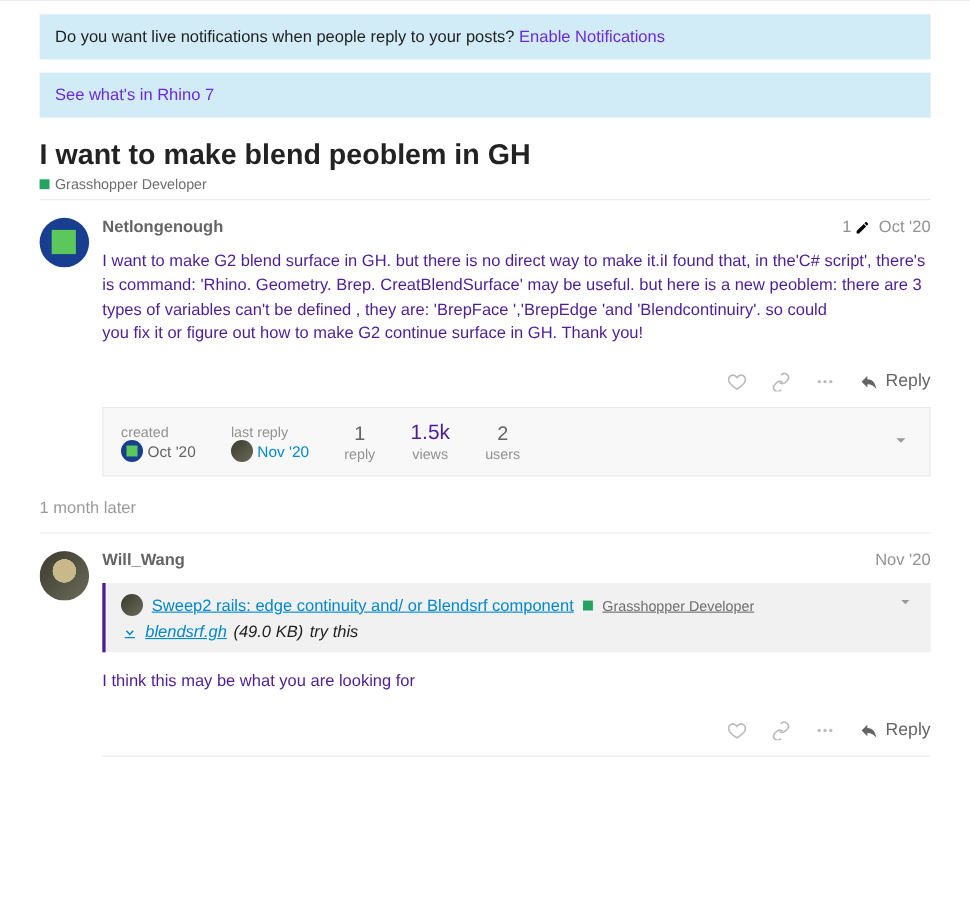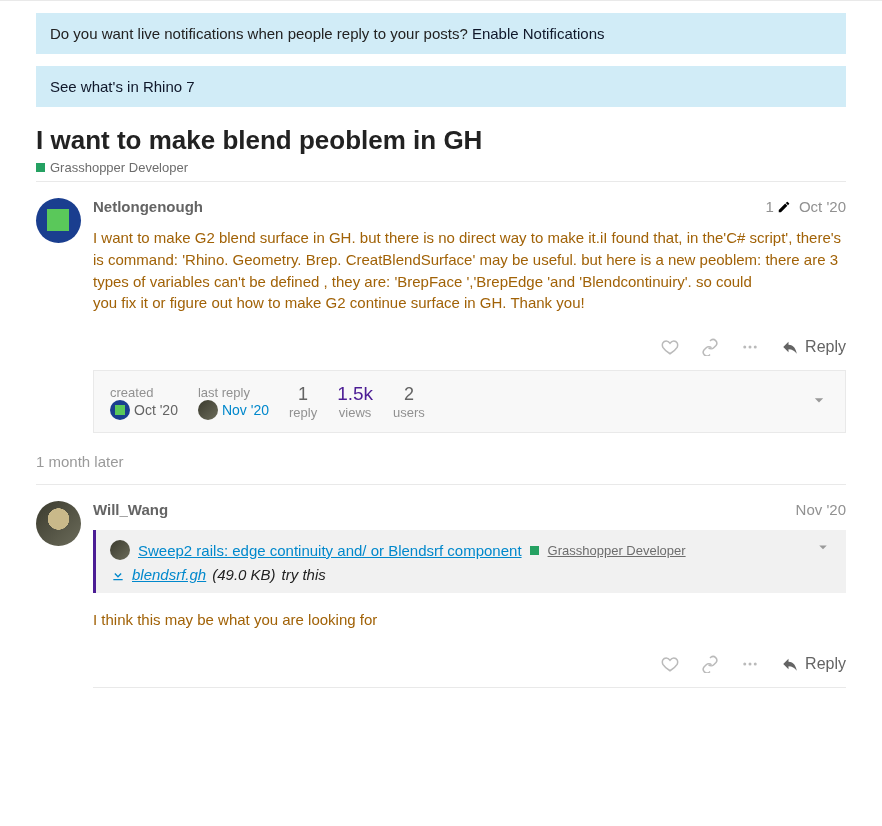--- a/index.html
+++ b/index.html
@@ -12,21 +12,21 @@
     font-size: 14px;
   }
   .container { padding: 12px 36px; }
   .alert {
     background: #d1ecf7;
     padding: 12px 14px;
     margin-bottom: 12px;
     font-size: 15px;
     color: #222;
   }
-  .alert a { color: #0f172a; text-decoration: none; }
+  .alert a { color: #6d28d9; text-decoration: none; }
   .topic-title {
     font-size: 26px;
     font-weight: 700;
     margin: 18px 0 4px 0;
     color: #222;
   }
   .category-row {
     display: flex;
     align-items: center;
     margin-bottom: 6px;
@@ -75,21 +75,21 @@
     align-items: center;
     justify-content: space-between;
     margin-bottom: 12px;
   }
   .username { font-weight: 700; color: #646464; font-size: 15px; }
   .post-date { color: #919191; font-size: 15px; display:flex; align-items:center; gap:8px;}
   .edit-badge { color:#919191; display:inline-flex; align-items:center; gap:3px; font-size:15px;}
   .post-content {
     font-size: 15px;
     line-height: 1.45;
-    color: #a16207;
+    color: #4c1d95;
     margin-bottom: 24px;
   }
   .post-actions {
     display: flex;
     justify-content: flex-end;
     align-items: center;
     gap: 22px;
     color: #bababa;
     margin-bottom: 14px;
   }
@@ -104,21 +104,21 @@
   }
   .reply-btn svg { fill:#646464; }
   .topic-map {
     border: 1px solid #e9e9e9;
     background: #f8f8f8;
     padding: 12px 16px;
     display: flex;
     align-items: center;
     justify-content: space-between;
   }
-  .map-stats { display:flex; gap:20px; align-items:flex-end; }
+  .map-stats { display:flex; gap:32px; align-items:flex-end; }
   .map-col { text-align:center; }
   .map-col .lbl { font-size:13px; color:#919191; }
   .map-col .val { font-size:18px; color:#646464; }
   .map-col .val.hot { color:#4c1d95; font-weight:400; font-size:19px;}
   .map-user-row { display:flex; align-items:center; gap:4px; font-size:14px; color:#646464;}
   .map-user-row a { color:#0088cc; text-decoration:none; }
   .small-avatar { width:20px;height:20px;border-radius:50%; display:inline-block;}
   .small-avatar.a1 { background:#1a3e8f;position:relative;}
   .small-avatar.a1::before{content:"";position:absolute;width:10px;height:10px;background:#5ac85a;top:5px;left:5px;}
   .small-avatar.a2 { background:linear-gradient(135deg,#3b3b2e,#6b6b5a);}

